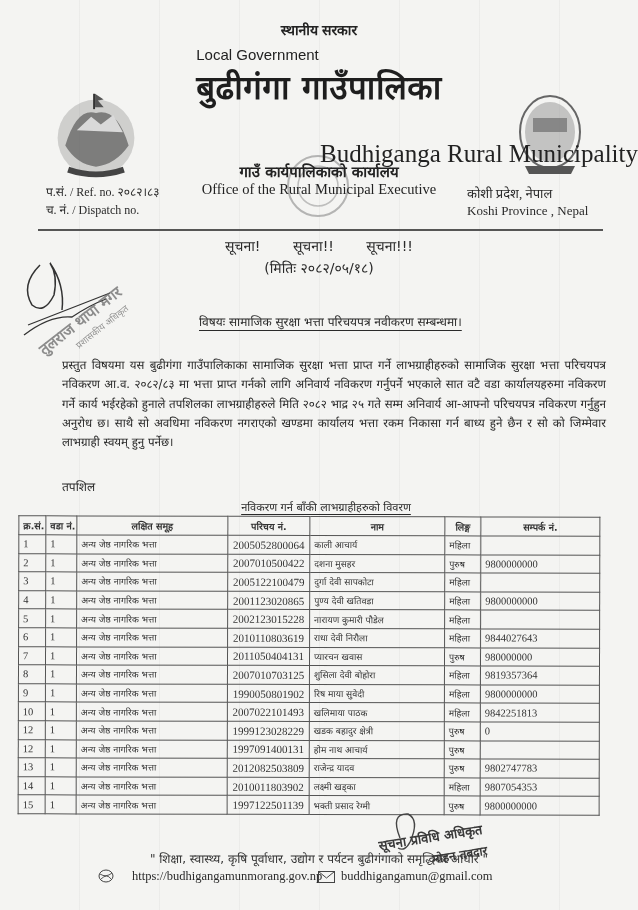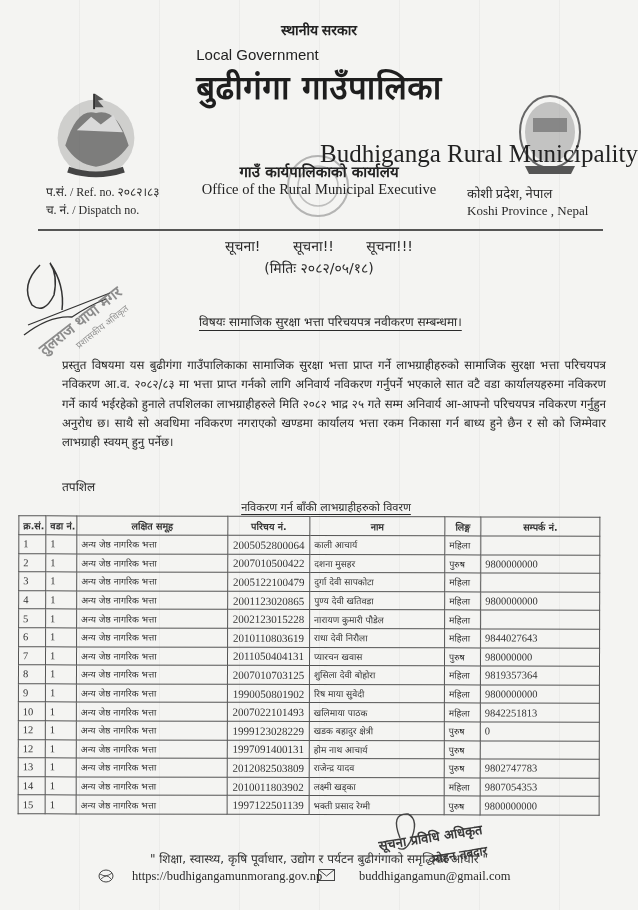--- a/index.html
+++ b/index.html
@@ -11,21 +11,21 @@
     position: relative;
   }
   .page {
     position: absolute; left: 0; top: 0; width: 638px; height: 910px;
     background:
       repeating-linear-gradient(90deg, rgba(0,0,0,0) 0 79px, rgba(0,0,0,0.035) 79px 80px),
       #f4f4f2;
   }
   .abs { position: absolute; }
   
-  .local-gov-np { left: 0; width: 638px; top: 20px; text-align: center; font-family: Liberation Serif, serif; font-weight: bold; font-size: 14px; color: #222; }
+  .local-gov-np { left: 0; width: 638px; top: 20px; text-align: center; font-family: Liberation Sans, sans-serif; font-weight: bold; font-size: 14px; color: #222; }
   .local-gov-en { left: 0; width: 515px; top: 46px; text-align: center; font-family: "Liberation Sans", sans-serif; font-size: 15px; color: #222; }
   .muni-np { left: 0; width: 638px; top: 64px; text-align: center; font-family: "DejaVu Sans", sans-serif; font-weight: bold; font-size: 33px; color: #1e1e1e; letter-spacing: 0.5px; }
   .muni-en { left: 0; width: 638px; top: 140px; text-align: right; font-size: 25px; color: #222; }
   .office-np { left: 0; width: 638px; top: 161px; text-align: center; font-family: "DejaVu Sans", sans-serif; font-weight: bold; font-size: 15px; color: #222; }
   .office-en { left: 0; width: 638px; top: 181px; text-align: center; font-size: 14.5px; color: #222; }
   .address { left: 0; width: 638px; top: 200px; text-align: center; font-size: 12px; color: #222; }
   .ref { left: 46px; top: 183px; font-size: 12px; }
   .dispatch { left: 46px; top: 201px; font-size: 12px; }
   .prov-np { left: 467px; top: 184px; font-size: 13px; }
   .prov-en { left: 467px; top: 203px; font-size: 13px; }
@@ -62,21 +62,21 @@
     border: 1px solid #555; height: 17.6px; padding: 0 4px;
     white-space: nowrap; overflow: hidden; text-align: left;
   }
   table.benef th { font-family: "DejaVu Sans", sans-serif; font-weight: bold; font-size: 9.5px; text-align: center; height: 18px; }
   table.benef td.np { font-family: "DejaVu Sans", sans-serif; font-size: 9px; }
   table.benef td.idn { text-align: center; font-size: 11px; }
 
   
   .motto { left: 0; width: 638px; top: 850px; text-align: center; font-family: "DejaVu Sans", sans-serif; font-size: 12px; color: #333; }
   .footer-web { left: 98px; top: 869px; font-size: 12.5px; display: flex; gap: 18px; }
-  .footer-mail { left: 318px; top: 869px; font-size: 12.5px; display: flex; align-items: flex-start; gap: 24px; }
+  .footer-mail { left: 318px; top: 869px; font-size: 12.5px; display: flex; align-items: center; gap: 6px; }
   .sign-stamp-bottom { left: 350px; top: 808px; width: 190px; height: 60px; }
   .stamp-text { left: 378px; top: 828px; font-family: "DejaVu Sans", sans-serif; font-weight: bold; font-size: 13px; color: #3a3a3a; transform: rotate(-9deg); }
   .stamp-text2 { left: 432px; top: 846px; font-family: "DejaVu Sans", sans-serif; font-weight: bold; font-size: 12px; color: #3a3a3a; transform: rotate(-9deg); }
 </style>
 </head>
 <body>
 
 <div class="page">
 
   <svg class="abs emblem-left" viewBox="0 0 100 100">

